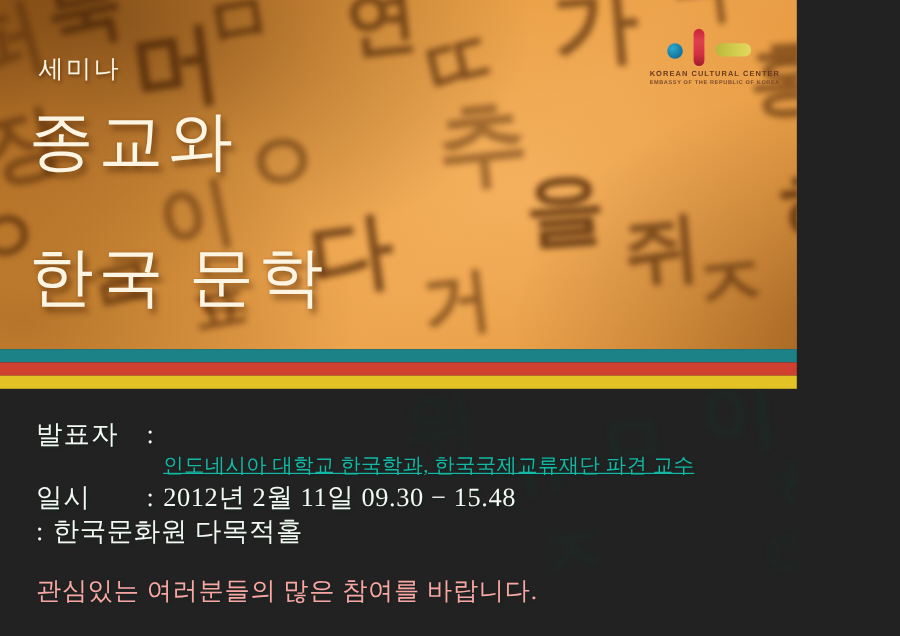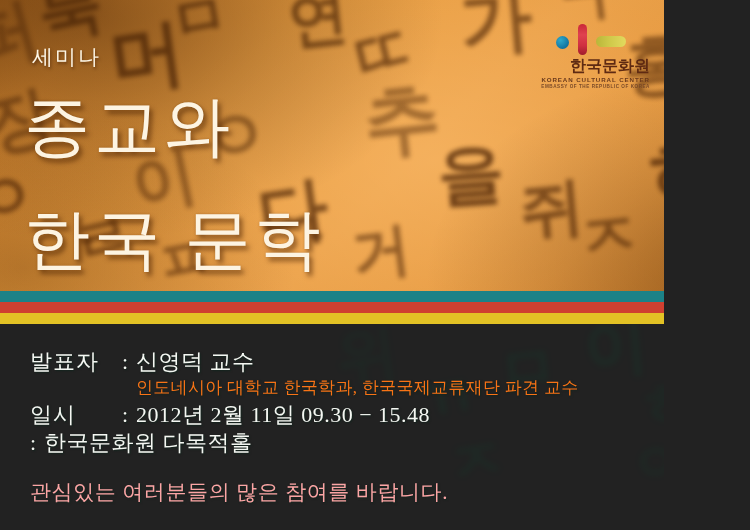--- a/index.html
+++ b/index.html
@@ -71,21 +71,21 @@
   .kicker{
     position:absolute;left:32px;top:43px;
     font-size:21px;color:#fdf6e6;letter-spacing:2px;
     font-family:"Liberation Serif","DejaVu Serif",serif;
     text-shadow:1px 2px 3px rgba(60,25,0,0.55);
     z-index:6;
   }
   .title{
     position:absolute;left:24px;
     color:#fdf4e2;
-    font-size:66px;
+    font-size:54px;
     letter-spacing:4px;
     font-family:"Liberation Serif","DejaVu Serif",serif;
     text-shadow:3px 4px 5px rgba(70,30,2,0.60), 0 0 2px rgba(120,60,10,0.35);
     z-index:6;
     white-space:pre;
   }
   .title-1{top:82px;}
   .title-2{top:158px;margin-top:37px;}
 
   
@@ -126,22 +126,22 @@
     font-family:"Liberation Serif","DejaVu Serif",serif;
   }
   .row{display:flex;align-items:baseline;line-height:1.28;}
   .lbl{width:92px;flex:0 0 92px;font-size:22px;letter-spacing:1px;
        text-shadow:1px 1px 2px rgba(0,40,25,0.5);font-family:Liberation Serif, serif;}
   .colon{width:14px;flex:0 0 14px;font-size:22px;
        text-shadow:1px 1px 2px rgba(0,40,25,0.5);}
   .val{font-size:22px;letter-spacing:0.5px;
        text-shadow:1px 1px 2px rgba(0,40,25,0.5);}
   .subrow{margin-left:106px;font-size:17px;letter-spacing:0.3px;
-       color:#f97316;line-height:1.45;
-       text-shadow:1px 1px 2px rgba(0,40,25,0.5);}
+       color:#14b8a6;line-height:1.45;
+       text-shadow:1px 1px 2px rgba(0,40,25,0.5);text-decoration:underline;}
   .closing{
     position:absolute;left:30px;top:478px;z-index:6;
     font-size:21px;color:#fca5a5;letter-spacing:0.6px;
     font-family:"Liberation Serif","DejaVu Serif",serif;
     text-shadow:1px 1px 2px rgba(0,40,25,0.5);
   }
 </style>
 </head>
 <body>
 
@@ -180,21 +180,20 @@
 
   <div class="title title-1">종교와</div>
   <div class="title title-2">한국 문학</div>
 
   <div class="logo">
     <div class="logo-mark">
       <span class="logo-dot"></span>
       <span class="logo-bar"></span>
       <span class="logo-dash"></span>
     </div>
-    <div class="logo-ko">한국문화원</div>
     <div class="logo-en1">KOREAN CULTURAL CENTER</div>
     <div class="logo-en2">EMBASSY OF THE REPUBLIC OF KOREA</div>
   </div>
 
   <div class="stripe stripe-teal"></div>
   <div class="stripe stripe-red"></div>
   <div class="stripe stripe-yellow"></div>
 
   <div class="bottom-panel">
     <div class="bottom-callig" id="bot-callig">
@@ -205,21 +204,20 @@
         <span class="g" style="left: 308px; top: 92px; font-size: 56px; transform: rotate(-7deg); opacity: 0.83;">ㅎ</span>
         <span class="g" style="left: 120px; top: 150px; font-size: 54px; transform: rotate(-9deg); opacity: 0.8;">ㅈ</span>
         <span class="g" style="left: 300px; top: 152px; font-size: 52px; transform: rotate(-6deg); opacity: 0.77;">ㅇ</span>
       </div>
   </div>
 
   <div class="info" id="info-block">
       <div class="row">
         <span class="lbl">발표자</span>
         <span class="colon">:</span>
-        <span class="val">신영덕 교수</span>
       </div>
       <div class="subrow">인도네시아 대학교 한국학과, 한국국제교류재단 파견 교수</div>
       <div class="row">
         <span class="lbl">일시</span>
         <span class="colon">:</span>
         <span class="val">2012년 2월 11일 09.30 − 15.48</span>
       </div>
       <div class="row">
         <span class="colon">:</span>
         <span class="val">한국문화원 다목적홀</span>

